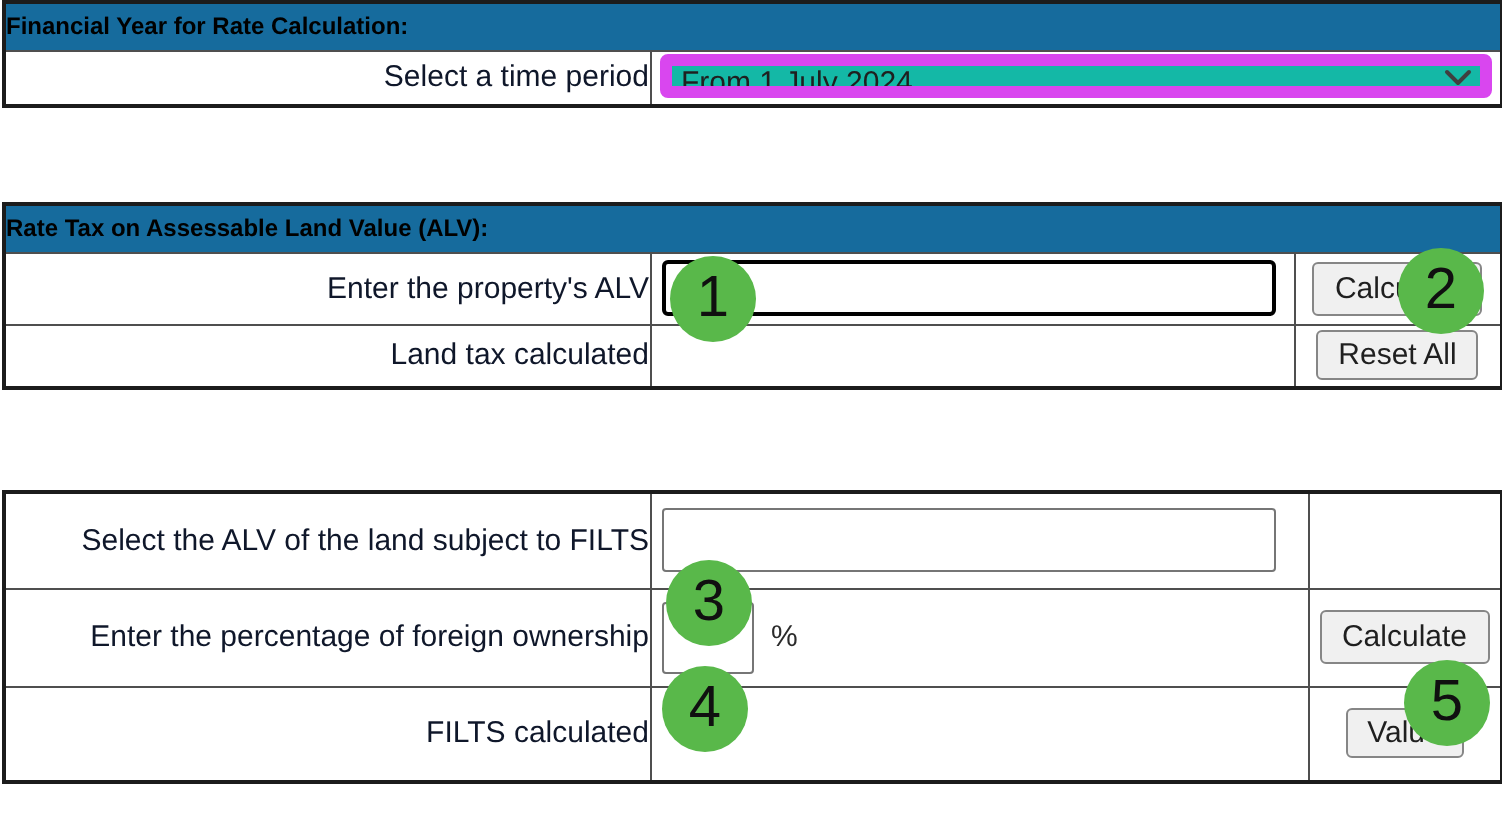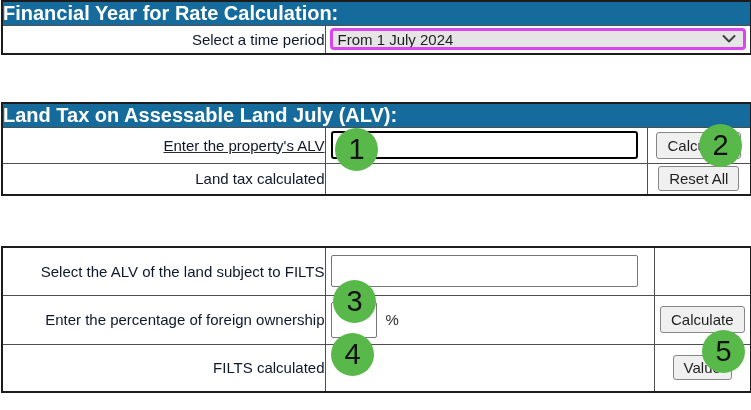--- a/index.html
+++ b/index.html
@@ -21,28 +21,28 @@
     border: 2px solid #1c1c1c;
   }
   table.calc td {
     border: 1px solid #4f4f4f;
     vertical-align: middle;
     overflow: hidden;
     padding: 0;
   }
   td.hdr-cell {
     background: #166b9d;
-    color: #ffffff;
+    color: #000000;
     font-weight: 700;
-    font-size: 20px;
+    font-size: 12px;
     padding: 4px 5px;
   }
   tr.hdr-row { height: 24px; }
   tr.r-select { height: 28px; }
-  tr.r-input  { height: 36px; text-decoration: underline; }
+  tr.r-input  { height: 36px; }
   tr.r-result { height: 32px; }
   tr.r-filts1 { height: 48px; }
   tr.r-filts2 { height: 49px; }
   tr.r-filts3 { height: 48px; }
   td.label-cell {
     text-align: right;
     font-size: 15px;
     line-height: 17px;
     color: #0f172a;
     padding: 2px 10px 2px 4px;
@@ -52,22 +52,22 @@
   select.period-select {
     appearance: none;
     -webkit-appearance: none;
     width: calc(100% - 8px);
     margin-left: 4px;
     height: 22px;
     font-family: "Liberation Sans", sans-serif;
     font-size: 15px;
     color: #1f1f1f;
     padding: 0 22px 0 5px;
-    background: #e5e5e5;
-    border: 3px solid #d946ef;
+    background: #14b8a6;
+    border: 6px solid #d946ef;
     border-radius: 4px;
     cursor: pointer;
   }
   .select-wrap svg {
     position: absolute;
     right: 14px;
     top: 50%;
     transform: translateY(-50%);
     pointer-events: none;
   }
@@ -169,21 +169,21 @@
   <div class="gap47"></div>
 
   <table class="calc">
     <colgroup>
         <col style="width:323px">
         <col style="width:322px">
         <col style="width:104px">
       </colgroup>
     <tbody>
         <tr class="hdr-row">
-      <td class="hdr-cell" colspan="3">Land Tax on Assessable Land July (ALV):</td>
+      <td class="hdr-cell" colspan="3">Rate Tax on Assessable Land Value (ALV):</td>
     </tr>
     <tr class="r-input">
       <td class="label-cell">Enter the property's ALV</td>
       <td>
         <input type="text" class="txt alv-main" value="" style="">
       </td>
       <td class="btn-cell">
         <button class="btn">Calculate</button>
       </td>
     </tr>

